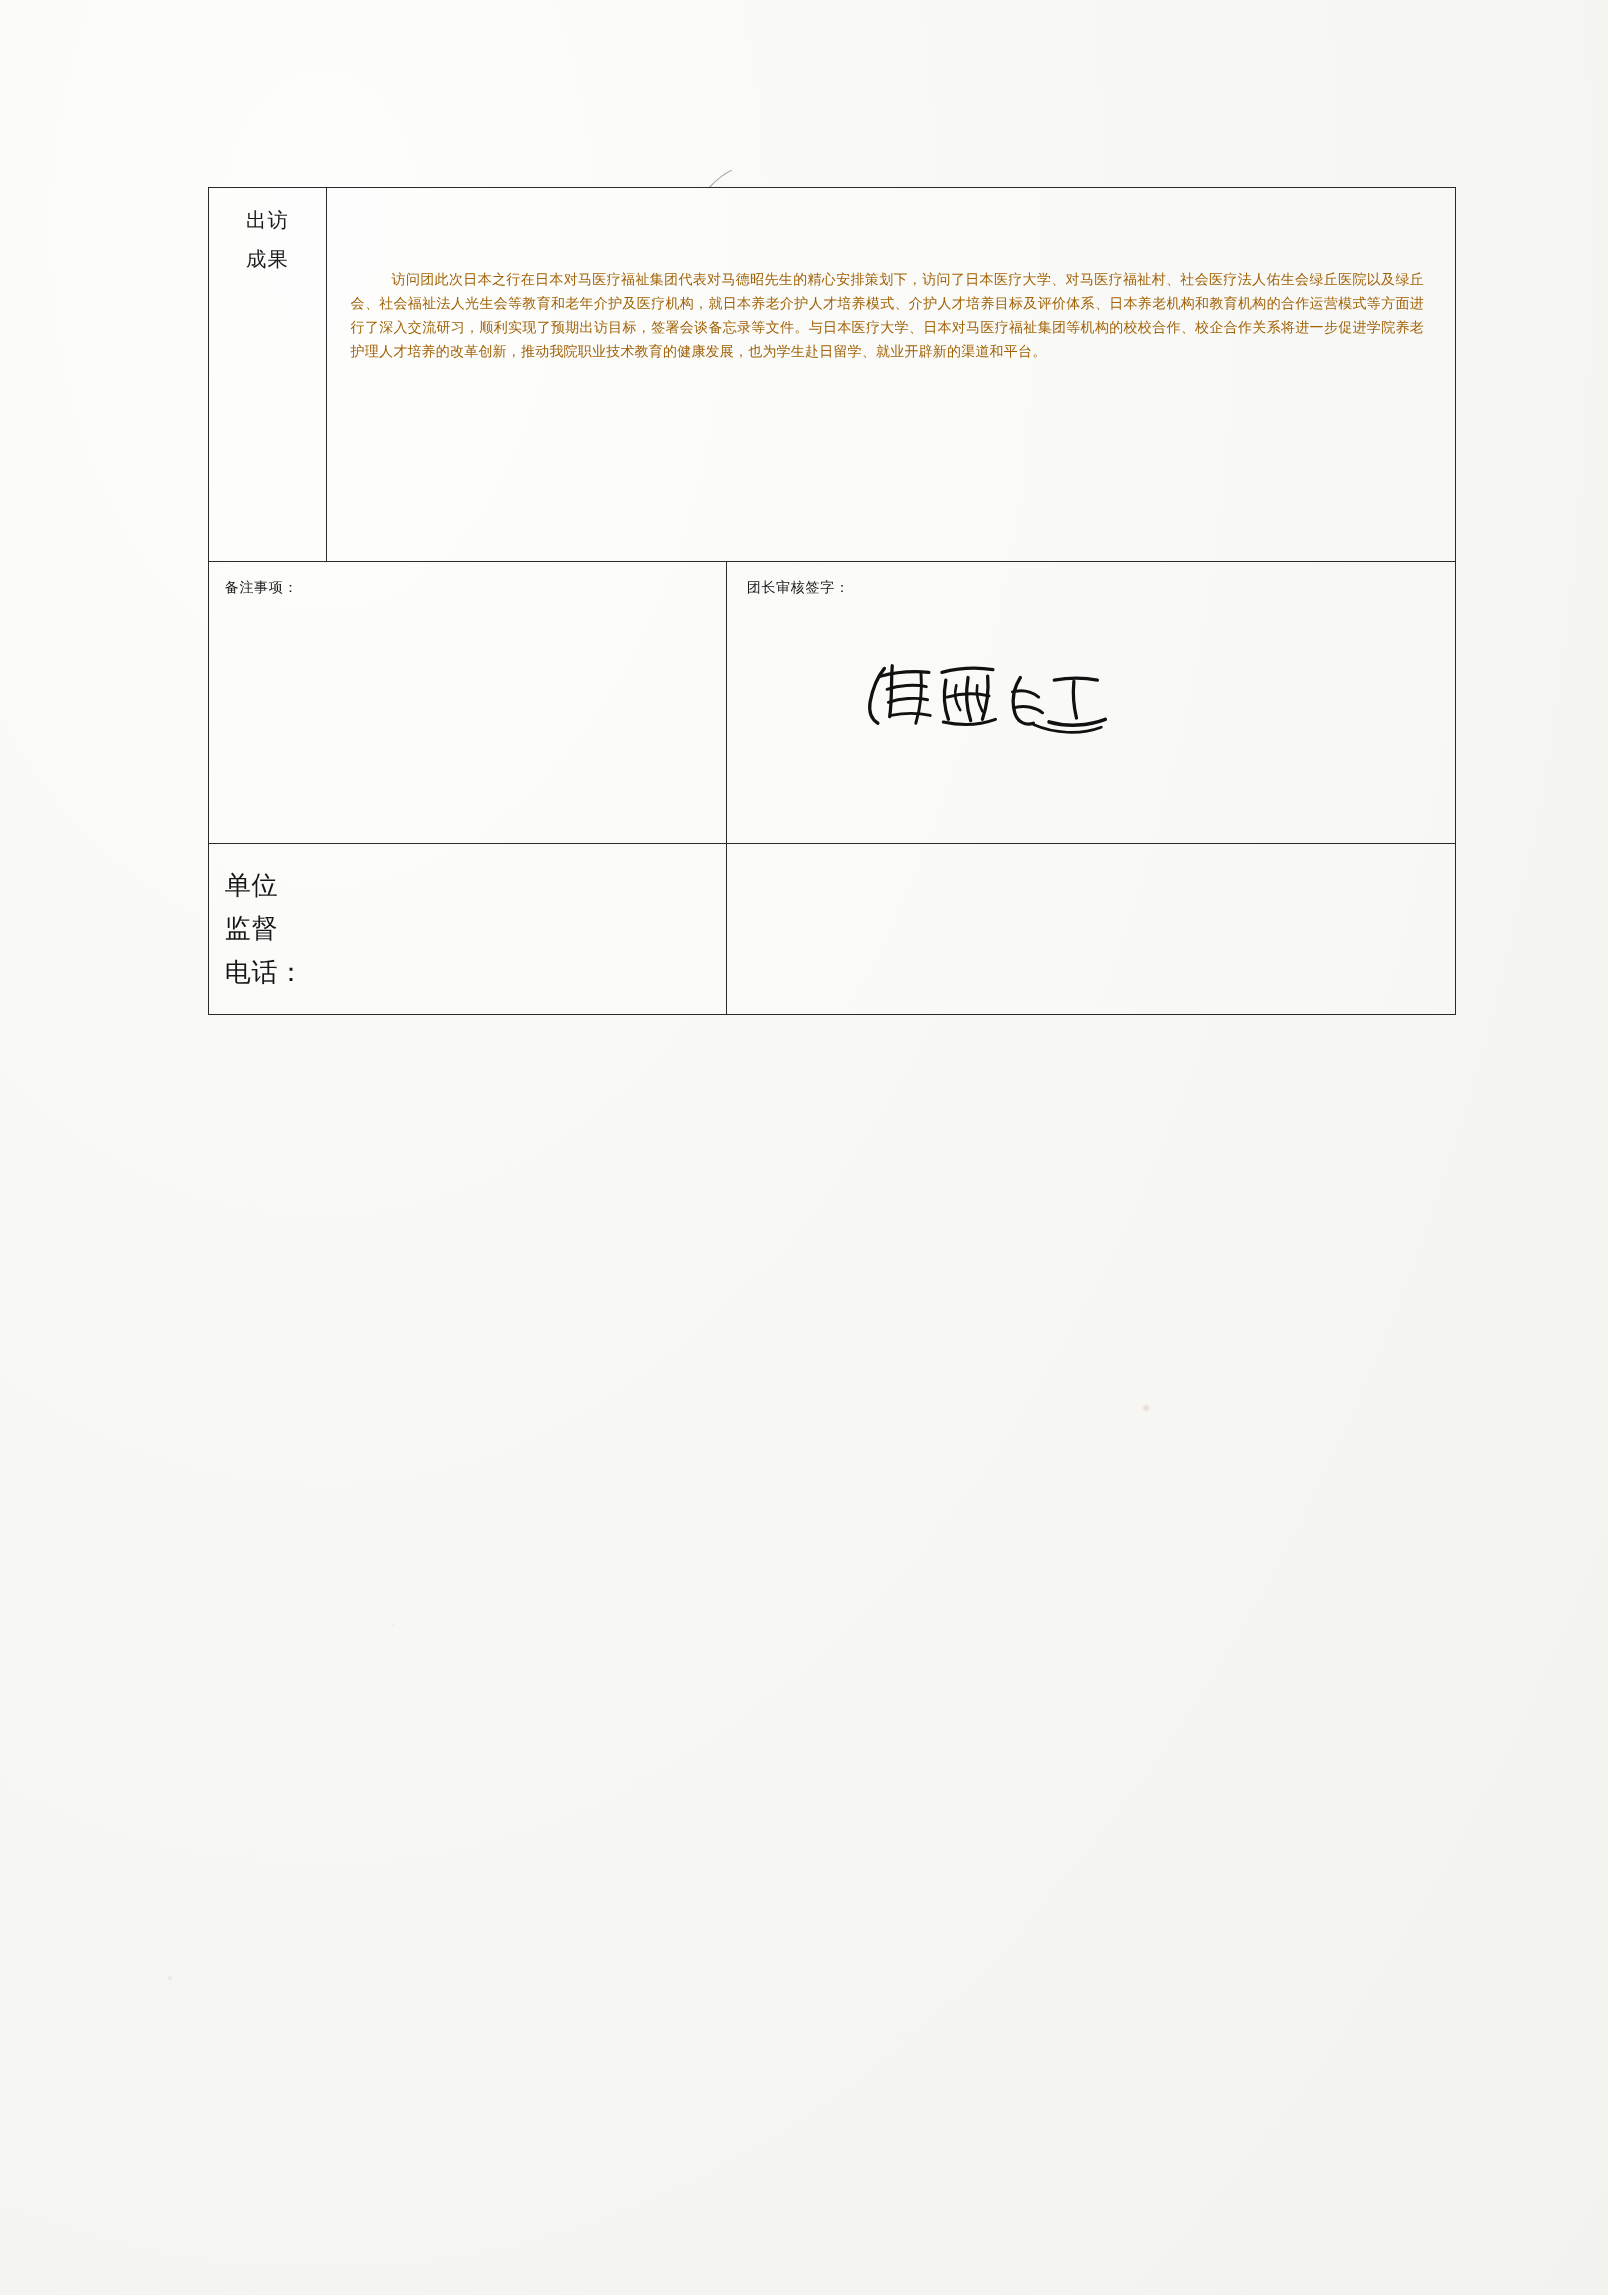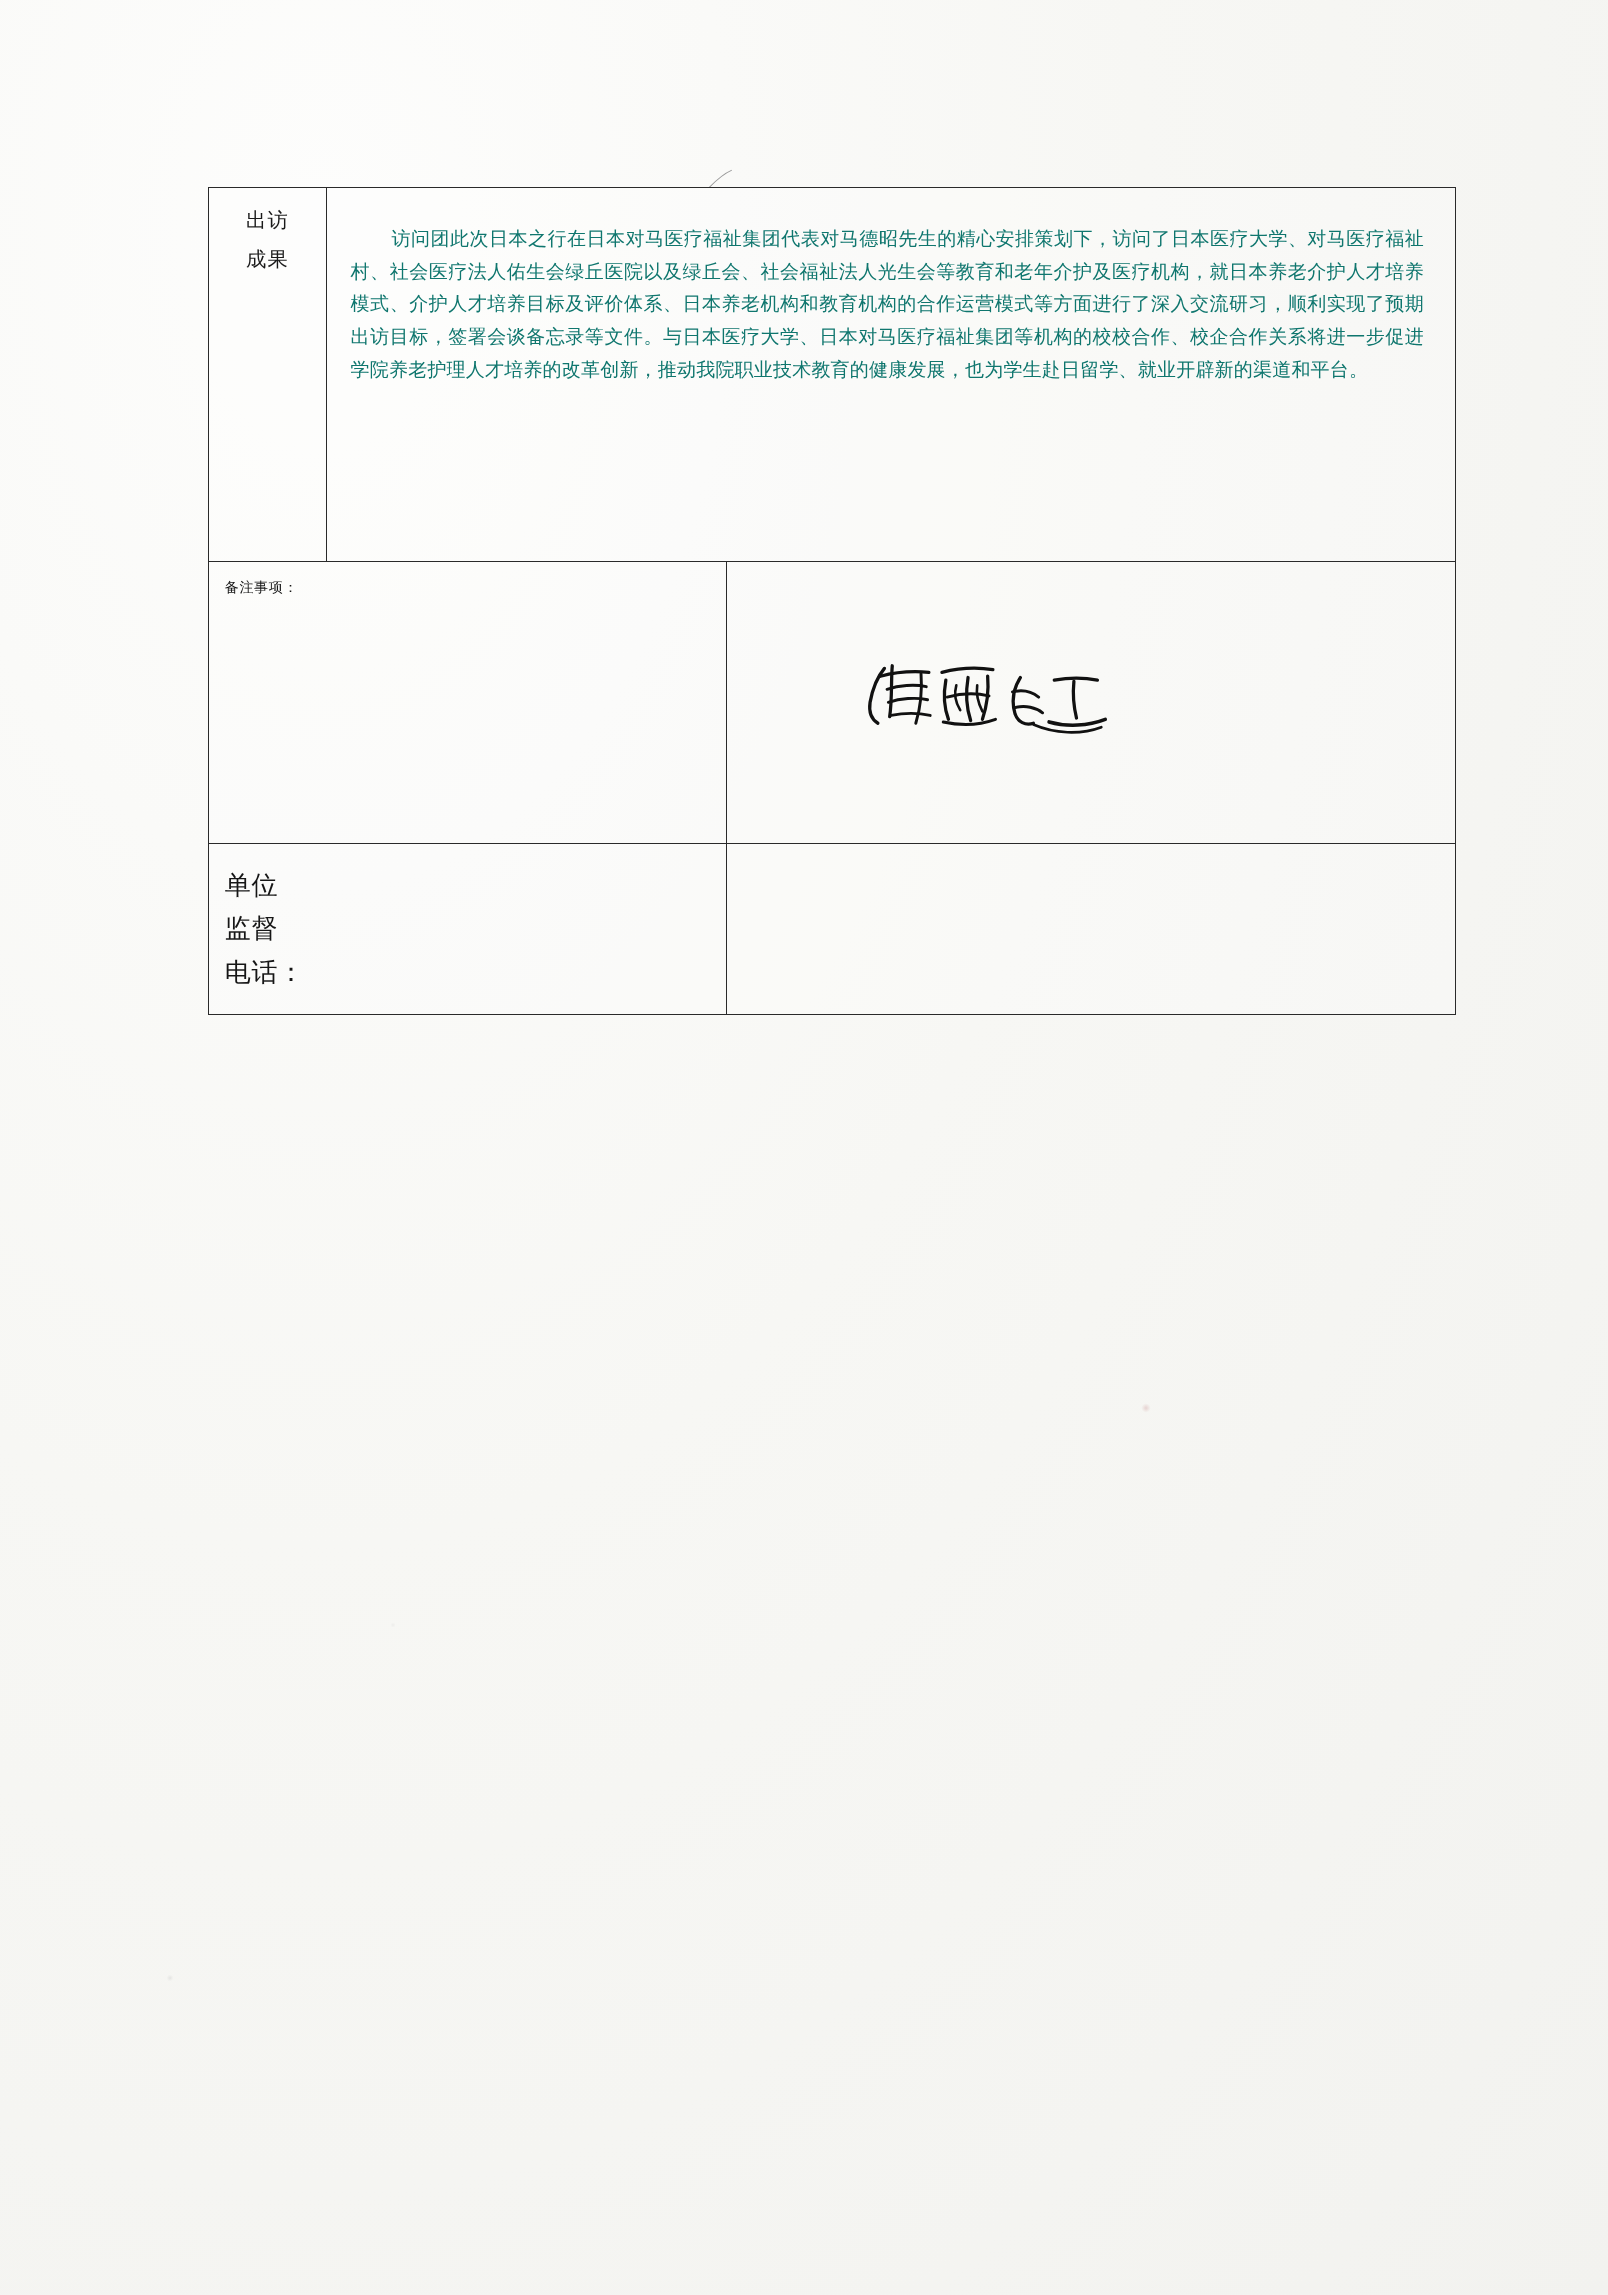--- a/index.html
+++ b/index.html
@@ -73,26 +73,27 @@
     letter-spacing: 1.3px;
     color: #1a1a1a;
   }
 
   .cell-outcome-body {
     flex: 1 1 auto;
     box-sizing: border-box;
     padding: 34px 31px 23.6px 23.6px;
   }
   .outcome-text {
-    font-size: 19px;
+    font-size: 14px;
     line-height: 1.72;
-    color: #0f766e;
+    color: #a16207;
     text-align: justify;
     text-indent: 41px;
     letter-spacing: 0.2px;
+    margin-top: 45px;
   }
 
   
   .row-remarks {
     min-height: 282px;
   }
   .cell-remarks {
     width: 518px;
     flex: 0 0 518px;
     border-right: 1.3px solid #2a2a2a;
@@ -189,20 +190,21 @@
     <div class="cell-outcome-body">
       <div class="outcome-text">访问团此次日本之行在日本对马医疗福祉集团代表对马德昭先生的精心安排策划下，访问了日本医疗大学、对马医疗福祉村、社会医疗法人佑生会绿丘医院以及绿丘会、社会福祉法人光生会等教育和老年介护及医疗机构，就日本养老介护人才培养模式、介护人才培养目标及评价体系、日本养老机构和教育机构的合作运营模式等方面进行了深入交流研习，顺利实现了预期出访目标，签署会谈备忘录等文件。与日本医疗大学、日本对马医疗福祉集团等机构的校校合作、校企合作关系将进一步促进学院养老护理人才培养的改革创新，推动我院职业技术教育的健康发展，也为学生赴日留学、就业开辟新的渠道和平台。</div>
     </div>
   </div>
 
   <div class="row row-remarks">
     <div class="cell-remarks">
       <div class="field-label">备注事项：</div>
     </div>
     <div class="cell-signature">
+      <div class="field-label">团长审核签字：</div>
       <div class="signature-wrap" title="唐丽红">
         <svg viewBox="0 0 420 150" xmlns="http://www.w3.org/2000/svg">
           <g stroke="#111111" fill="none" stroke-linecap="round" stroke-linejoin="round">
 
             <path d="M40 22 C30 34, 22 52, 18 74 C16 88, 20 100, 30 106" stroke-width="5"></path>
             <path d="M34 34 C56 28, 84 26, 108 28" stroke-width="5"></path>
             <path d="M52 18 C50 40, 52 70, 48 96" stroke-width="5"></path>
             <path d="M44 54 C62 48, 86 46, 104 50" stroke-width="4.5"></path>
             <path d="M46 74 C64 68, 88 66, 106 70" stroke-width="4.5"></path>
             <path d="M50 94 C70 90, 92 90, 110 94" stroke-width="4.5"></path>

